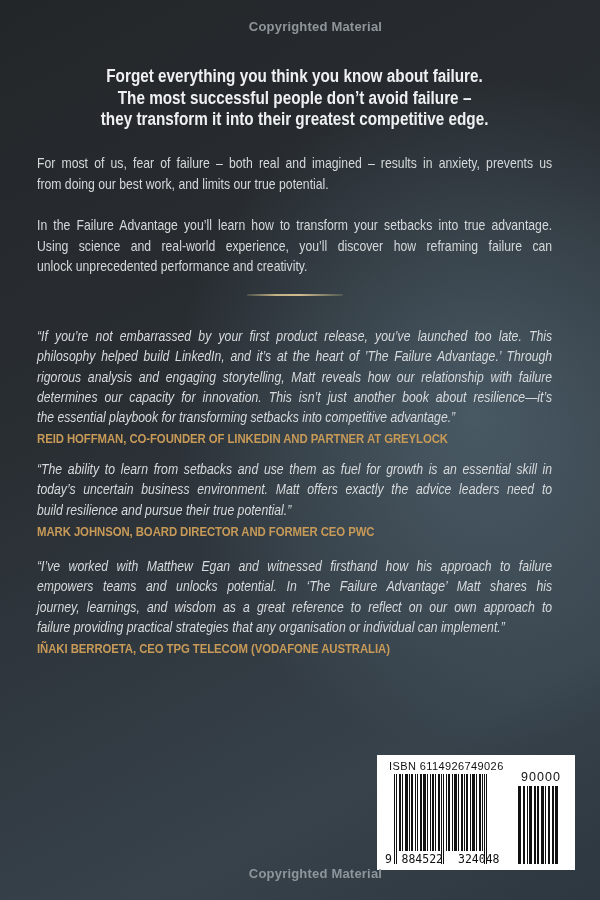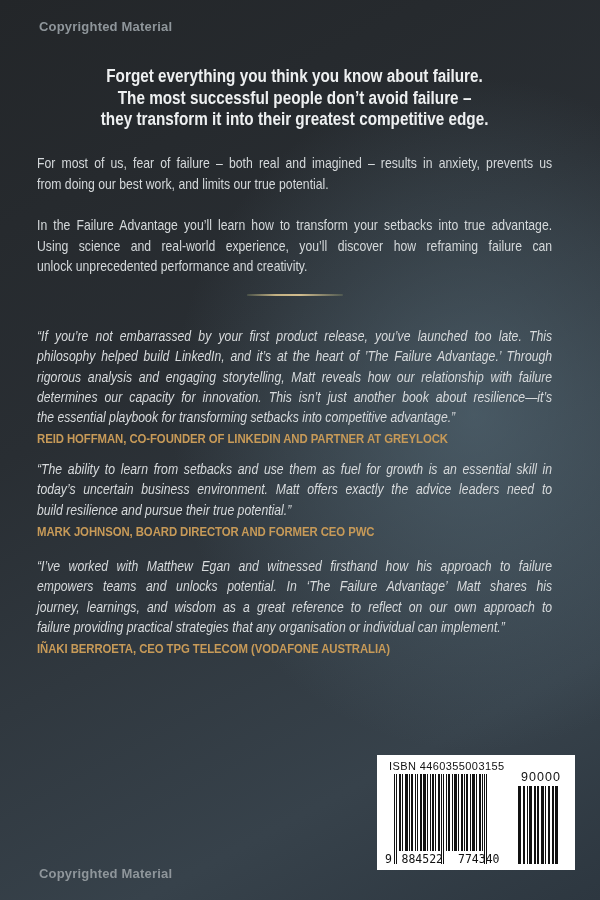--- a/index.html
+++ b/index.html
@@ -8,21 +8,21 @@
     font-family:"Liberation Sans","DejaVu Sans",sans-serif;
     background:#26292c;
   }
   .stage{
     position:relative;width:600px;height:900px;
     background:
       radial-gradient(ellipse 70% 52% at 79% 46%, rgba(98,124,139,0.50), rgba(98,124,139,0.20) 46%, rgba(98,124,139,0) 72%),
       linear-gradient(152deg, #232629 0%, #292e33 38%, #37424b 80%, #2d3740 100%);
   }
   .copyright{
-    position:absolute;left:16px;right:0;text-align:left;
+    position:absolute;left:8px;right:0;text-align:center;
     font-size:13px;font-weight:700;color:var(--copyright-text,#8f969b);
     letter-spacing:.2px;
     padding-left:23px;
   }
   .copyright.top{top:19px;}
   .copyright.bottom{top:866px;}
 
   
   .textcol{
     position:absolute;left:37px;top:0;width:606px;height:900px;
@@ -134,21 +134,21 @@
           <div class="ln more">journey, learnings, and wisdom as a great reference to reflect on our own approach to</div>
           <div class="ln last">failure providing practical strategies that any organisation or individual can implement.”</div>
         </div>
       <div class="attr">IÑAKI BERROETA, CEO TPG TELECOM (VODAFONE AUSTRALIA)</div>
     </div>
 
   </div>
 
   <div class="barcode-box">
     <div class="bc-main">
-      <div class="bc-isbn">ISBN 4460355003155</div>
+      <div class="bc-isbn">ISBN 6114926749026</div>
       <div class="bc-bars-wrap">
         <div class="bars" id="mainBars">
             <span class="tall" style="width: 1px; margin-right: 1px;"></span>
             <span class="tall" style="width: 1px; margin-right: 2px;"></span>
             <span class="short" style="width: 2px; margin-right: 1px;"></span>
             <span class="short" style="width: 1px; margin-right: 2px;"></span>
             <span class="short" style="width: 3px; margin-right: 1px;"></span>
             <span class="short" style="width: 1px; margin-right: 1px;"></span>
             <span class="short" style="width: 2px; margin-right: 2px;"></span>
             <span class="short" style="width: 1px; margin-right: 1px;"></span>
@@ -174,21 +174,21 @@
             <span class="short" style="width: 3px; margin-right: 1px;"></span>
             <span class="short" style="width: 1px; margin-right: 2px;"></span>
             <span class="short" style="width: 2px; margin-right: 1px;"></span>
             <span class="short" style="width: 1px; margin-right: 1px;"></span>
             <span class="tall" style="width: 1px; margin-right: 1px;"></span>
             <span class="tall" style="width: 1px; margin-right: 0px;"></span>
           </div>
         <div class="bc-digits">
           <span class="d9">9</span>
           <span class="dg">884522</span>
-          <span class="dg">774340</span>
+          <span class="dg">324048</span>
         </div>
       </div>
     </div>
     <div class="bc-supp">
       <div class="bc-price">90000</div>
       <div class="bars supp" id="suppBars">
           <span style="width: 3px; margin-right: 2px;"></span>
           <span style="width: 2px; margin-right: 2px;"></span>
           <span style="width: 1px; margin-right: 1px;"></span>
           <span style="width: 3px; margin-right: 2px;"></span>

